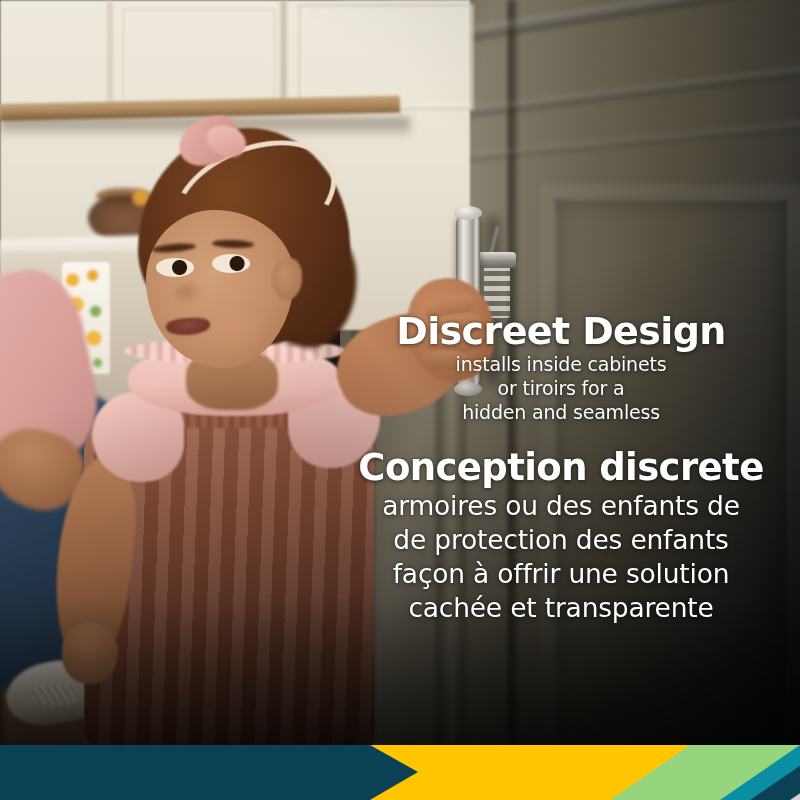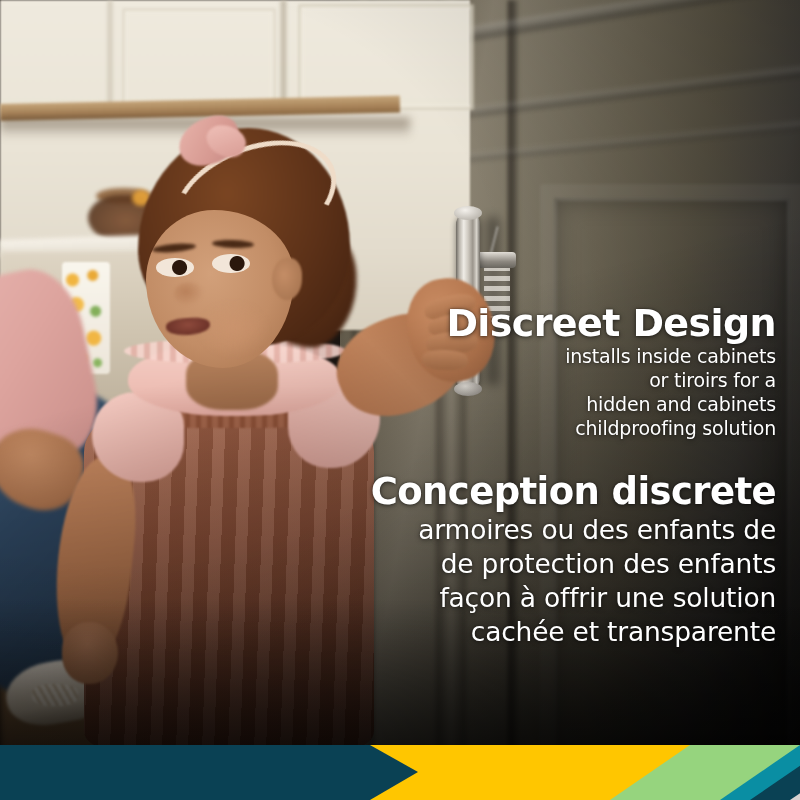--- a/index.html
+++ b/index.html
@@ -399,23 +399,23 @@
   }
   .bottom-dark {
     position: absolute; left: 0; right: 0; bottom: 52px; height: 150px;
     background: linear-gradient(180deg, rgba(0,0,0,0), rgba(0,0,0,.55));
   }
 
   
   .copy {
     position: absolute;
     right: 24px;
-    top: 304px;
+    top: 312px;
     width: 430px;
-    text-align: right;
+    text-align: center;
     color: #ffffff;
     text-shadow: 0 1px 5px rgba(0,0,0,.55), 0 0 2px rgba(0,0,0,.40);
     -webkit-font-smoothing: antialiased;
   }
   .headline {
     font-family: "DejaVu Sans", sans-serif;
     font-weight: bold;
     font-size: 38px;
     line-height: 1.03;
     letter-spacing: -0.6px;
@@ -424,21 +424,21 @@
   }
   .sub {
     font-family: "DejaVu Sans", sans-serif;
     font-weight: normal;
     font-size: 19px;
     line-height: 1.26;
     letter-spacing: -0.2px;
     margin: 2px 0 0 0;
   }
   .sub .ln { display: block; white-space: nowrap; }
-  .block-fr { margin-top: 32px; }
+  .block-fr { margin-top: 24px; }
   .block-fr .headline { font-size: 37px; }
   .block-fr .sub { font-size: 26.5px; line-height: 1.28; }
 
   
   .brandbar {
     position: absolute;
     left: 0; bottom: 0;
     width: 800px; height: 55px;
     overflow: hidden;
   }
@@ -530,22 +530,21 @@
     <div class="bottom-dark"></div>
   </div>
 
   <div class="copy">
 
     <div class="block-en">
       <h1 class="headline">Discreet Design</h1>
       <p class="sub">
         <span class="ln">installs inside cabinets</span>
         <span class="ln">or tiroirs for a</span>
-        <span class="ln">hidden and cabinets</span>
-        <span class="ln">childproofing solution</span>
+        <span class="ln">hidden and seamless</span>
       </p>
     </div>
 
     <div class="block-fr">
       <h2 class="headline">Conception discrete</h2>
       <p class="sub">
         <span class="ln">armoires ou des enfants de</span>
         <span class="ln">de protection des enfants</span>
         <span class="ln">façon à offrir une solution</span>
         <span class="ln">cachée et transparente</span>

